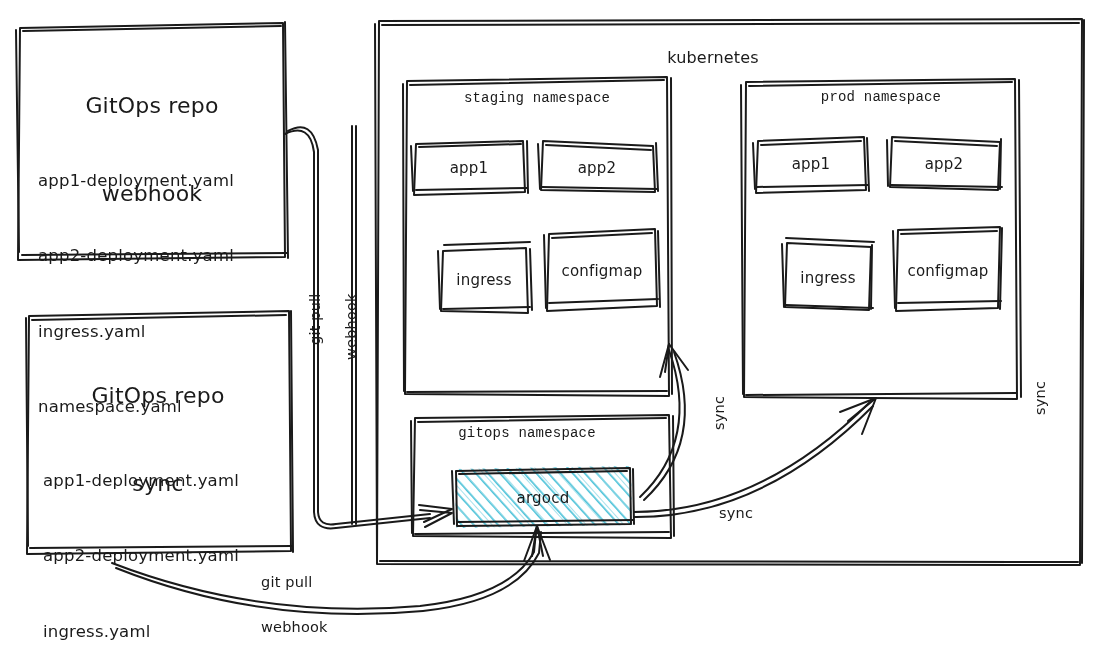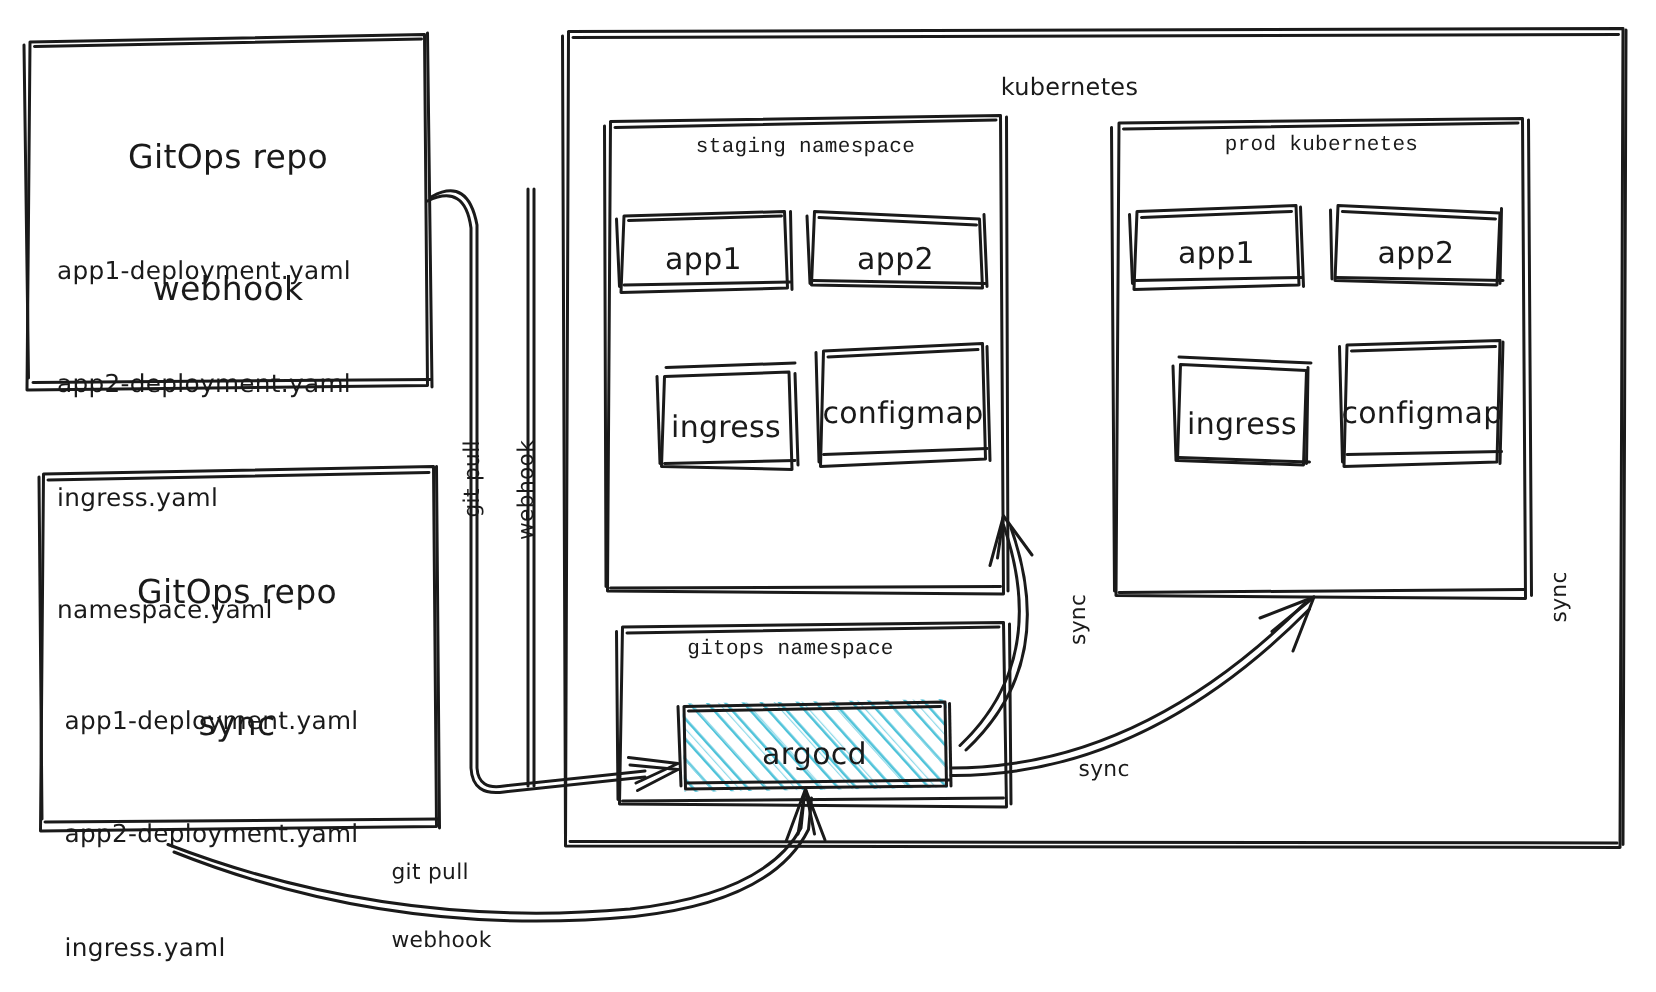--- a/index.html
+++ b/index.html
@@ -47,21 +47,21 @@
   .repo-title {
     font-size: 22px;
     line-height: 1.34;
   }
   .repo-files {
     font-size: 16.5px;
     line-height: 1.52;
   }
   .k8s-title { font-size: 16px; }
   .ns-title  { font-size: 14px; font-family: Liberation Mono, monospace; }
-  .box-lbl   { font-size: 20px; }
+  .box-lbl   { font-size: 15px; }
   .edge-lbl  { font-size: 14.5px; }
 </style>
 </head>
 <body>
 
 <div id="canvas">
 
   <svg id="sketch" viewBox="0 0 1104 661">
     <defs>
       <pattern id="hatch" width="9" height="9" patternTransform="rotate(-42)" patternUnits="userSpaceOnUse">
@@ -265,21 +265,21 @@
   </div>
 
   <div class="lbl hand k8s-title ctr" style="left:713px; top:35px;margin-top:12px;">kubernetes</div>
 
   <div class="lbl hand ns-title ctr" style="left:537px; top:89px;">staging namespace</div>
   <div class="lbl hand box-lbl ctr" style="left:469px; top:159px;">app1</div>
   <div class="lbl hand box-lbl ctr" style="left:597px; top:159px;">app2</div>
   <div class="lbl hand box-lbl ctr" style="left:484px; top:271px;">ingress</div>
   <div class="lbl hand box-lbl ctr" style="left:602px; top:262px;">configmap</div>
 
-  <div class="lbl hand ns-title ctr" style="left:881px; top:88px;">prod kubernetes</div>
+  <div class="lbl hand ns-title ctr" style="left:881px; top:88px;">prod namespace</div>
   <div class="lbl hand box-lbl ctr" style="left:811px; top:155px;">app1</div>
   <div class="lbl hand box-lbl ctr" style="left:944px; top:155px;">app2</div>
   <div class="lbl hand box-lbl ctr" style="left:828px; top:269px;">ingress</div>
   <div class="lbl hand box-lbl ctr" style="left:948px; top:262px;">configmap</div>
 
   <div class="lbl hand ns-title ctr" style="left:527px; top:424px;">gitops namespace</div>
   <div class="lbl hand box-lbl ctr" style="left:543px; top:489px;">argocd</div>
 
   <div class="lbl hand edge-lbl rot90" style="left:306px; top:345px;">git pull</div>
   <div class="lbl hand edge-lbl rot90" style="left:342px; top:360px;">webhook</div>

